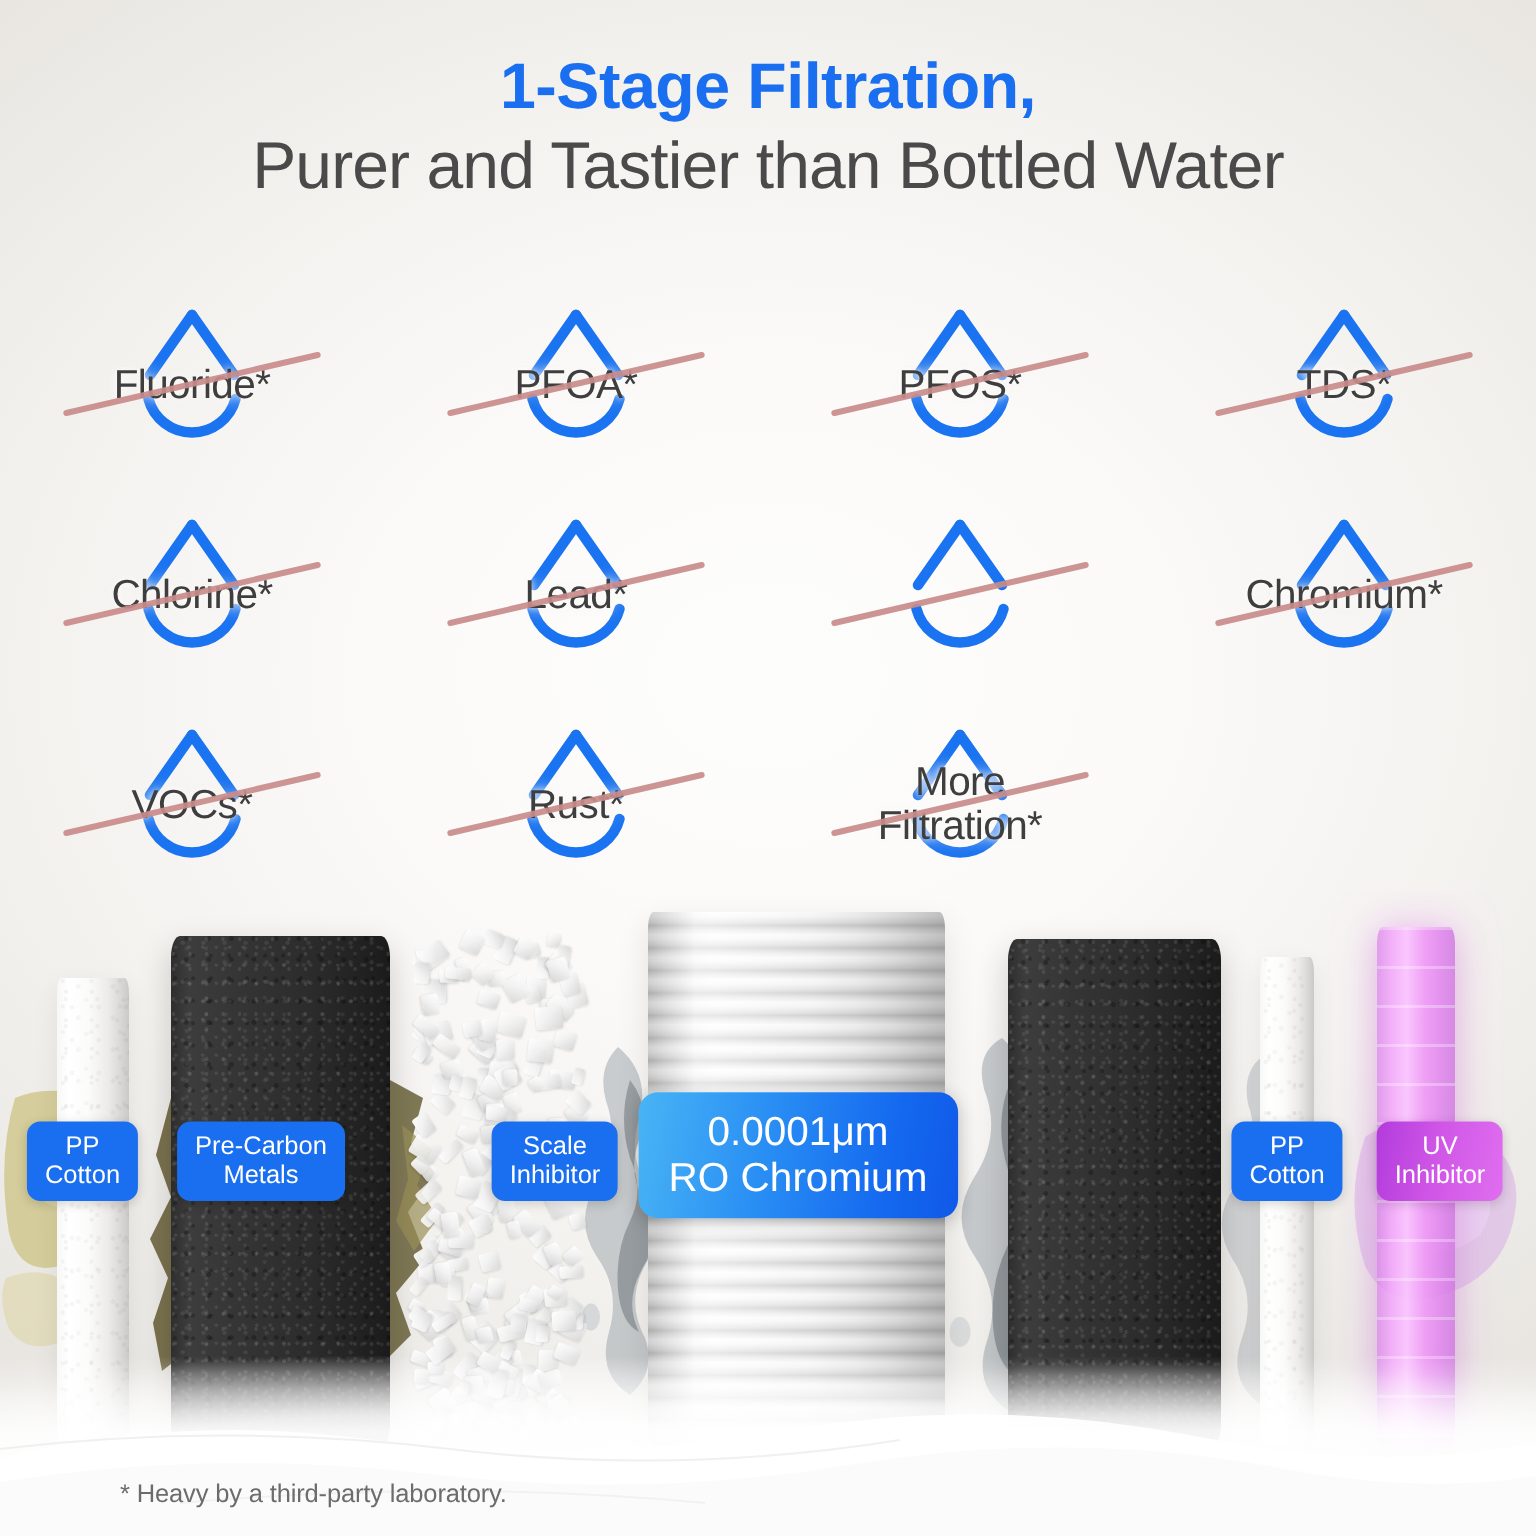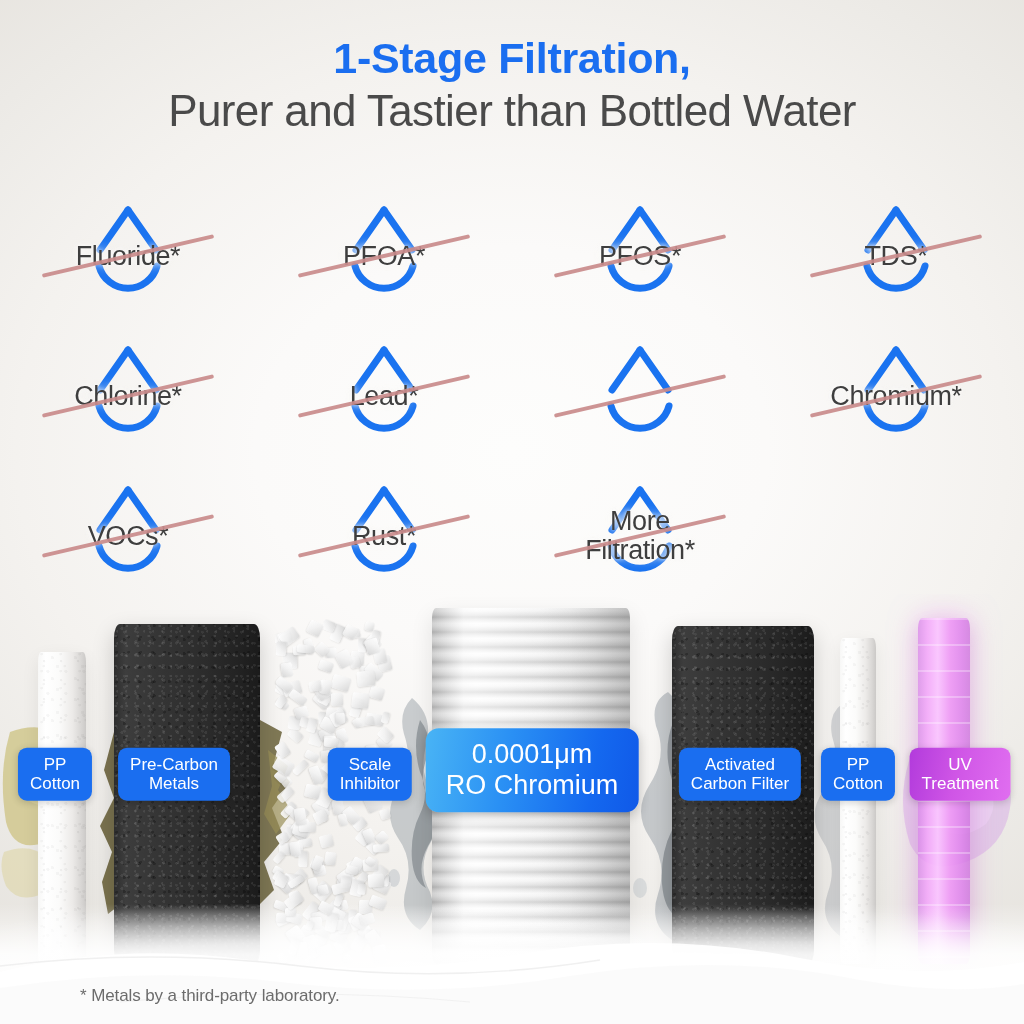--- a/index.html
+++ b/index.html
@@ -670,26 +670,24 @@
 
     <div class="stage-label" style="left:174px; top:180px;">Pre-Carbon
 Metals</div>
 
     <div class="stage-label" style="left:326px; top:180px;margin-left:44px;">Scale
 Inhibitor</div>
 
     <div class="stage-label ro" style="left:532px; top:176px;">0.0001μm
 RO Chromium</div>
 
-    <div class="stage-label" style="left:740px; top:180px;">Activated
-Carbon Filter</div>
 
     <div class="stage-label" style="left:858px; top:180px;">PP
 Cotton</div>
 
     <div class="stage-label uv" style="left:960px; top:180px;">UV
-Treatment</div>
+Inhibitor</div>
 
   </div>
 
-  <div class="footnote">* Metals by a third-party laboratory.</div>
+  <div class="footnote">* Heavy by a third-party laboratory.</div>
 
 </div>
 
 </body></html>

